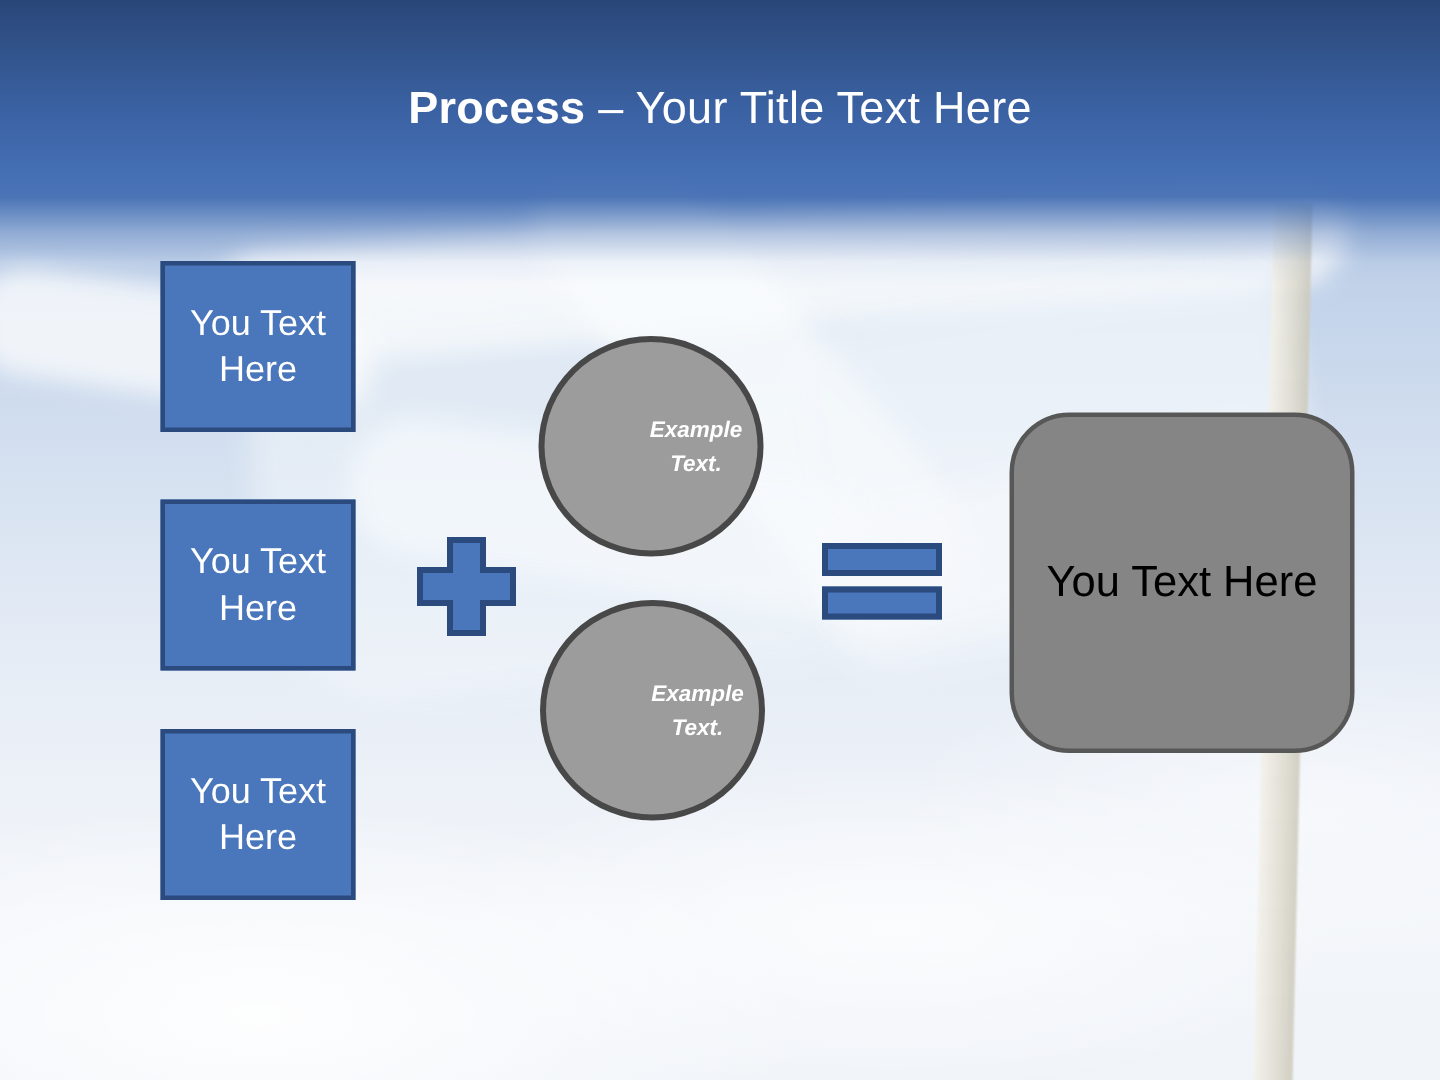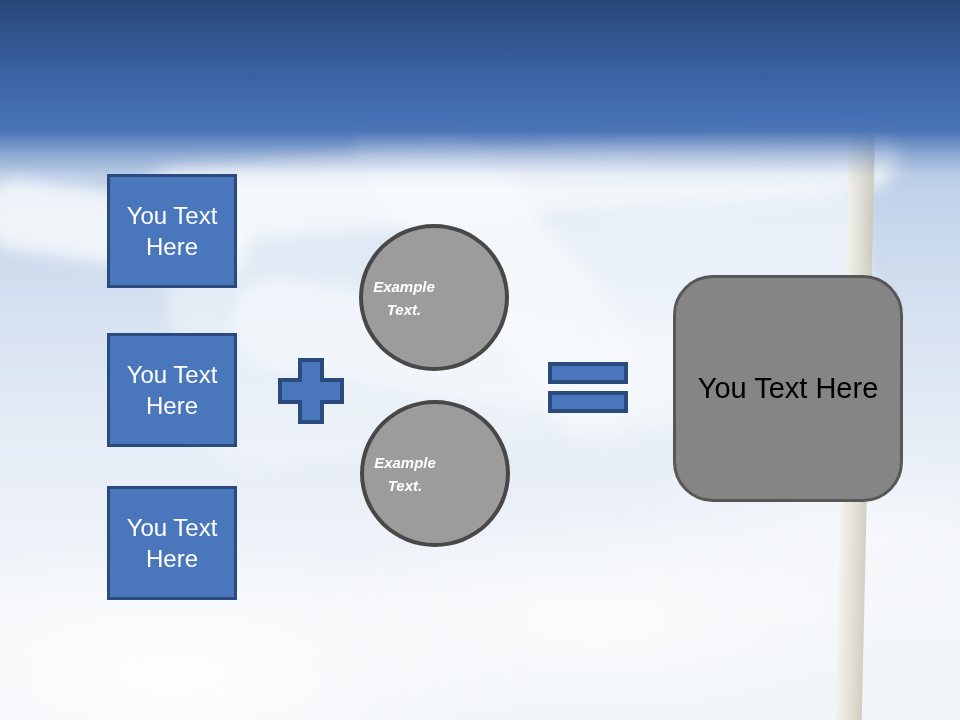--- a/index.html
+++ b/index.html
@@ -65,21 +65,21 @@
     color:#fff; font-size:24px; line-height:31px;
     display:flex; align-items:center; justify-content:center; text-align:center;
     padding:0 6px;
   }
   .box1 { top:174px; } .box2 { top:333px; } .box3 { top:486px; }
 
   .circle {
     position:absolute; width:150px; height:147px; border-radius:50%;
     background:#9c9c9c; border:4px solid #484848; box-sizing:border-box;
     color:#fff; font-size:15px; font-weight:700; font-style:italic; line-height:23px;
-    display:flex; align-items:center; justify-content:flex-start; text-align:center;
+    display:flex; align-items:center; justify-content:flex-end; text-align:center;
   }
   .circle1 { left:359px; top:224px; }
   .circle2 { left:360px; top:400px; }
   .circle span { max-width:82px; }
 
   .plus-wrap { position:absolute; left:276px; top:356px; width:70px; height:70px; }
 
   .equals-wrap { position:absolute; left:548px; top:362px; width:80px; height:52px; }
   .equals-bar {
     position:absolute; left:0; width:80px; height:22px;
@@ -106,20 +106,21 @@
     <div class="flag-shape f2"></div>
     <div class="flag-shape f3"></div>
     <div class="flag-shape f4"></div>
     <div class="flag-shape f5"></div>
     <div class="flag-shape f6"></div>
     <div class="flag-shape f7"></div>
   </div>
   <div class="pole"></div>
 
   <div class="banner"></div>
+  <h1 class="title"><span class="emph">Process</span> <span>–</span> <span>Your Title Text Here</span></h1>
 
   <div class="box box1">
     <span>You Text Here</span>
   </div>
   <div class="box box2">
     <span>You Text Here</span>
   </div>
   <div class="box box3">
     <span>You Text Here</span>
   </div>

